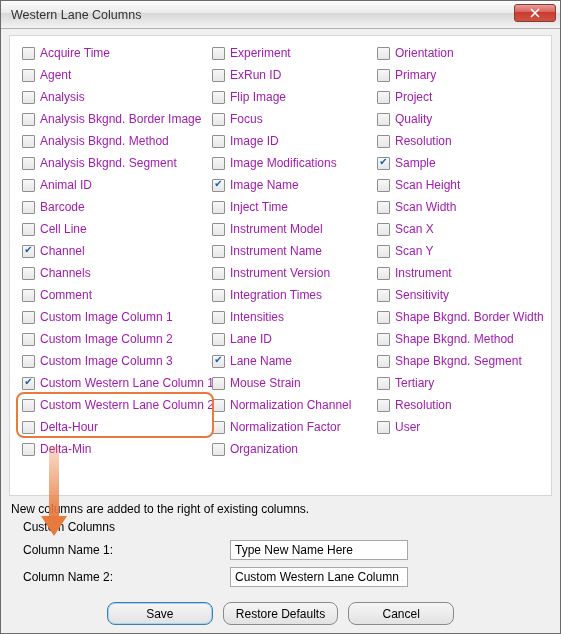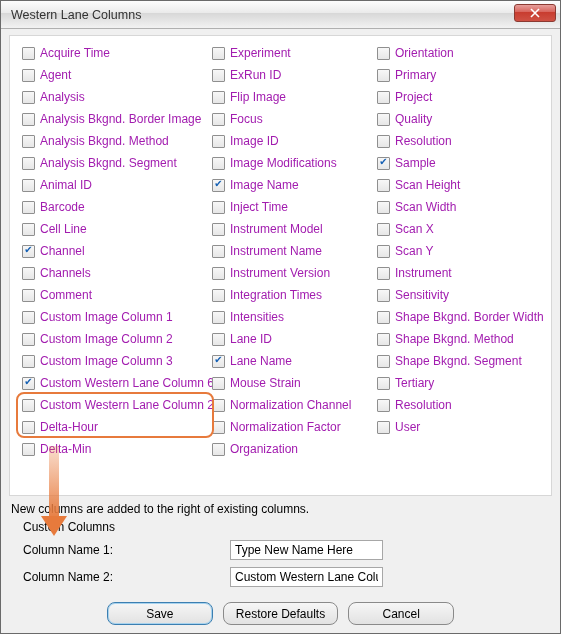--- a/index.html
+++ b/index.html
@@ -119,21 +119,21 @@
     margin: 0 4px 0 6px;
   }
   .group-title { margin:2px 0 4px 8px; }
   .field-row {
     display:flex;align-items:center;
     height:24px;
     margin-bottom:3px;
   }
   .field-label { width:215px; padding-left:8px; }
   .field-input {
-    width:153px;height:20px;
+    width:178px;height:20px;
     border:1px solid #a7a7a7;
     background:#fff;
     padding:1px 4px;
     font: inherit;
   }
   .btn-row {
     display:flex;justify-content:center;gap:10px;
     margin-top:10px;
   }
   .btn {
@@ -221,21 +221,21 @@
             <div class="check-row">
               <span class="cb"></span>
               <span class="cb-label">Custom Image Column 2</span>
             </div>
             <div class="check-row">
               <span class="cb"></span>
               <span class="cb-label">Custom Image Column 3</span>
             </div>
             <div class="check-row">
               <span class="cb checked"></span>
-              <span class="cb-label">Custom Western Lane Column 6</span>
+              <span class="cb-label">Custom Western Lane Column 1</span>
             </div>
             <div class="check-row">
               <span class="cb"></span>
               <span class="cb-label">Custom Western Lane Column 2</span>
             </div>
             <div class="check-row">
               <span class="cb"></span>
               <span class="cb-label">Delta-Hour</span>
             </div>
             <div class="check-row">

